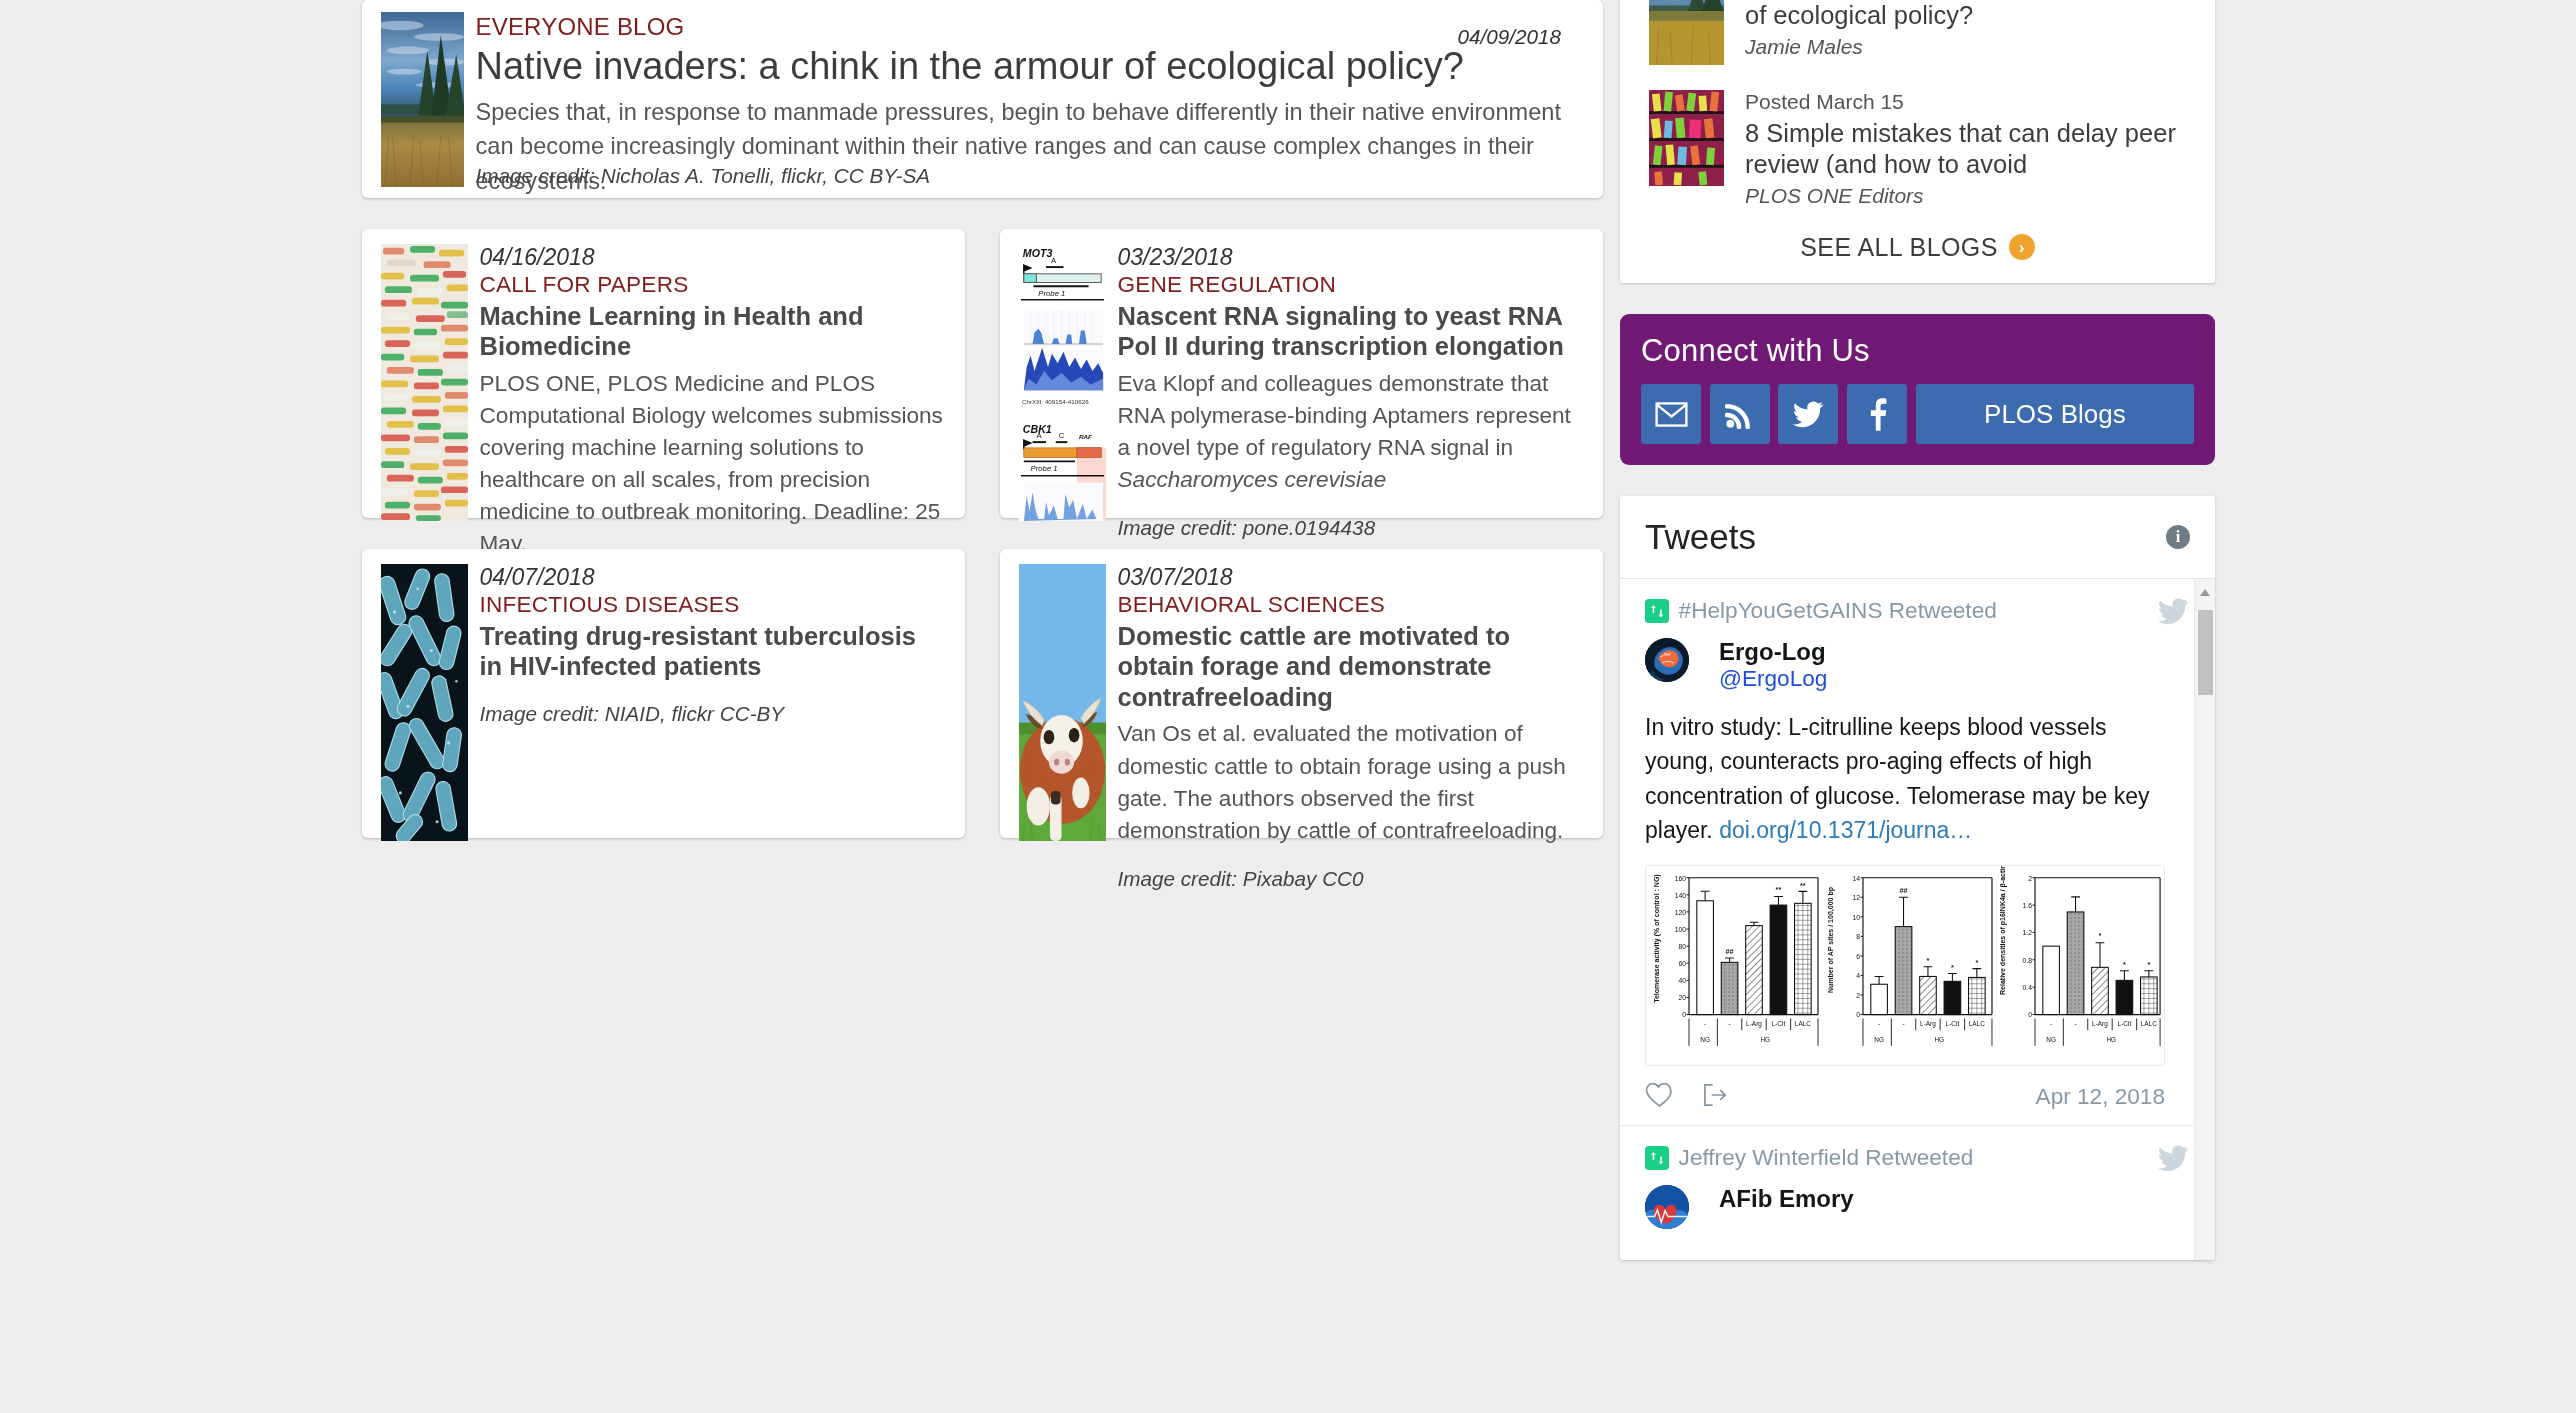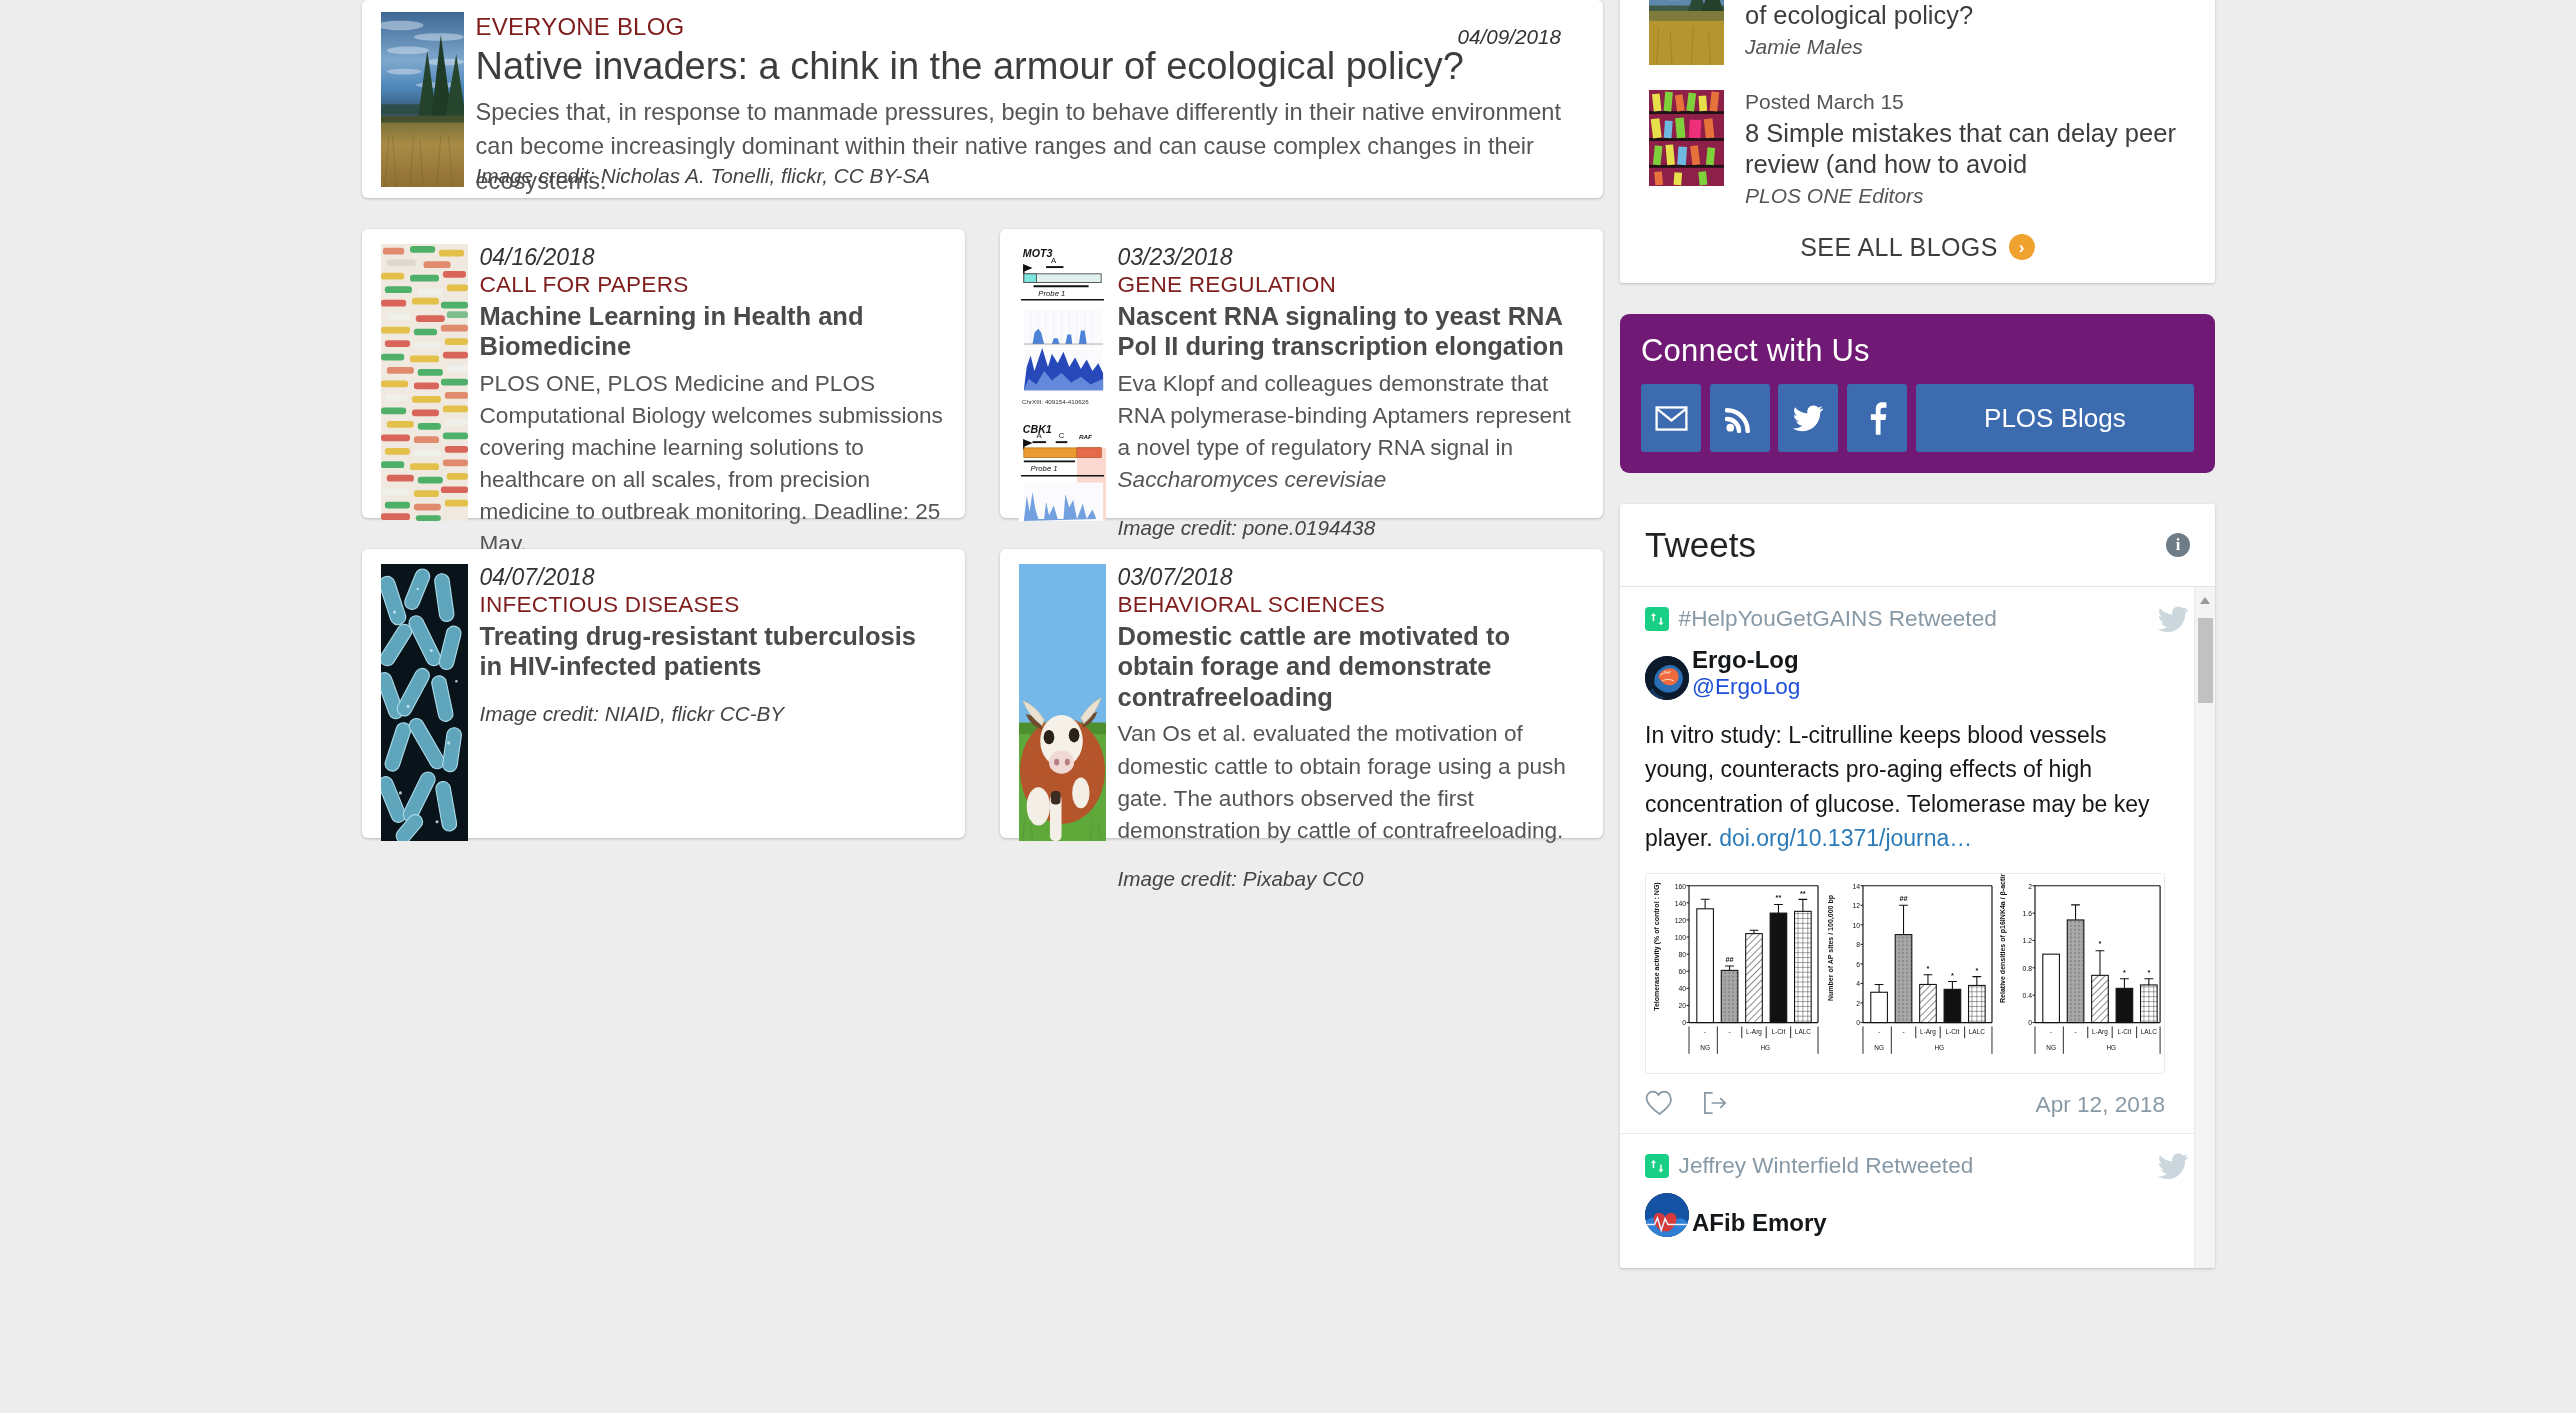--- a/index.html
+++ b/index.html
@@ -107,21 +107,21 @@
   }
 
   
   #panel-connect {
     margin-top:31px; background:#701a75; border-radius:9px;
     padding:19px 21px 21px 21px; color:#fff;
   }
   #panel-connect h2 { font-size:31px; font-weight:400; margin-bottom:15.4px; letter-spacing:0.2px;}
   .social-row { display:flex; gap:8.7px; }
   .sbtn {
-    background:#3c6bb0; border-radius:2.9px; height:68px;
+    background:#3c6bb0; border-radius:2.9px; height:60px;
     display:flex; align-items:center; justify-content:center;
     width:60px; color:#fff;
   }
   .sbtn.wide { width:auto; flex:1 1 auto; font-size:26px; padding:0 13.5px; }
 
   
   #panel-tweets { margin-top:31px; border-radius:2.9px; overflow:hidden;}
   .tw-head {
     display:flex; align-items:center; justify-content:space-between;
     padding:21px 25px 21px 25px; border-bottom:1px solid #e3e3e3;
@@ -134,21 +134,21 @@
   }
   .tw-scroll { position:relative; }
   .tweet { padding:19px 25px 13.5px 25px; border-bottom:1px solid #eaeaea; position:relative;}
   .rt-line { display:flex; align-items:center; gap:9.6px; margin-bottom:13.5px; }
   .rt-ic {
     width:24px;height:24px;background:#19cf86;border-radius:3.8px;color:#fff;
     display:flex;align-items:center;justify-content:center;font-size:14.4px;
   }
   .rt-text { color:#8899a6; font-size:22.6px; }
   .tw-bird { position:absolute; right:25px; top:19px; color:#ccd6dd; }
-  .tw-user { display:flex; align-items:flex-end; gap:3px; margin-bottom:17.3px;}
+  .tw-user { display:flex; align-items:flex-start; gap:30px; margin-bottom:17.3px;}
   .tw-av {
     width:44px;height:44px;border-radius:50%;flex:0 0 auto;overflow:hidden;
     background:#11243c;
   }
   .tw-name { font-size:24px; font-weight:700; color:#14171a; line-height:1.15;}
   .tw-handle { font-size:22.6px; color:#1d4ed8; line-height:1.2;}
   .tw-text { font-size:23px; color:#14171a; line-height:1.5; margin-bottom:17.3px;}
   .tw-link { color:#2b7bb9; }
   .tw-media { width:100%; background:#fff; border:1px solid #e6ecf0; border-radius:2.9px; overflow:hidden;}
   .tw-actions { display:flex; align-items:center; gap:27px; padding-top:15.4px; color:#8899a6;}

